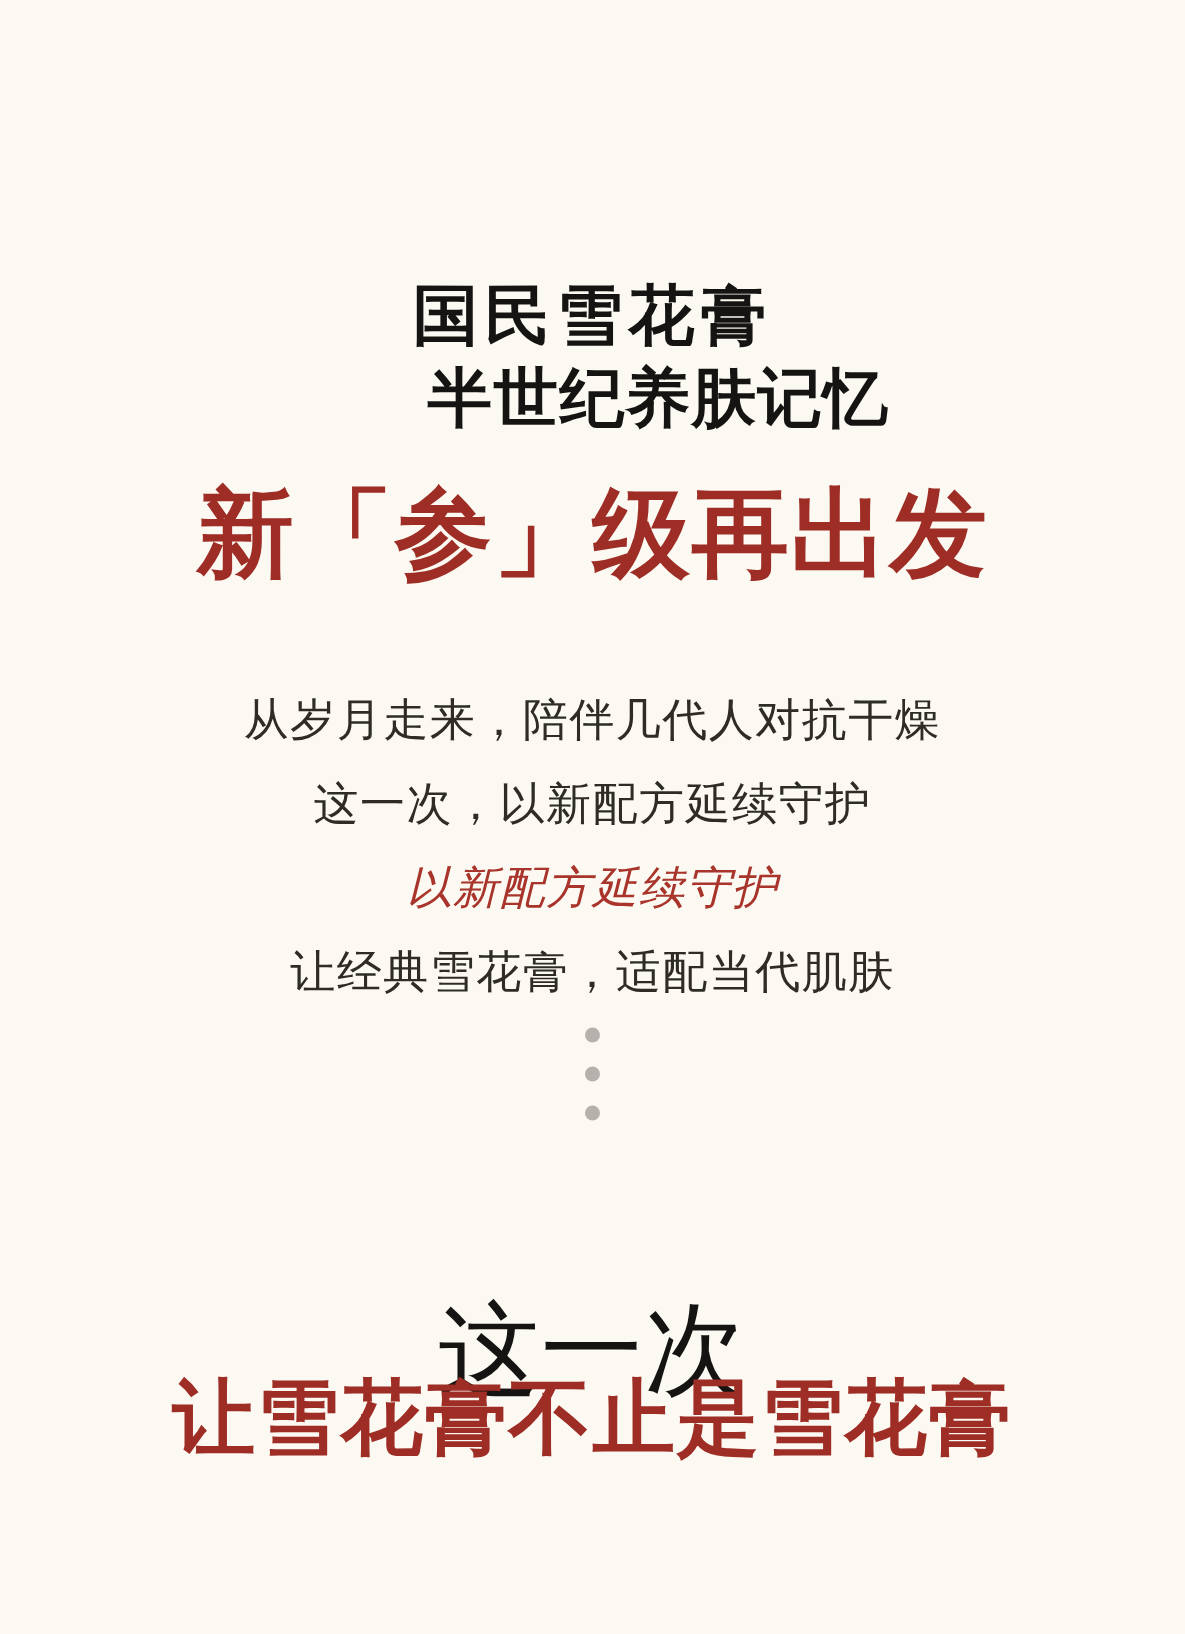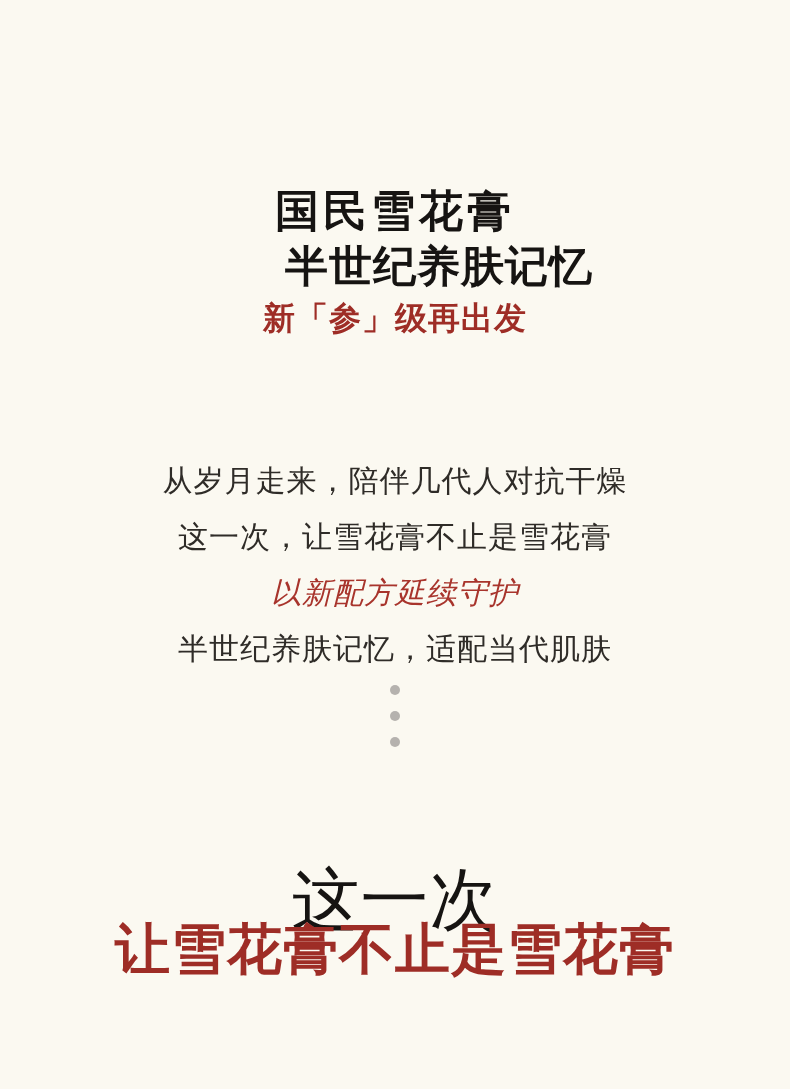--- a/index.html
+++ b/index.html
@@ -8,38 +8,38 @@
     height: 1089px;
     position: relative;
     background: #fbf9f1;
     overflow: hidden;
     font-family: "Liberation Sans", "DejaVu Sans", sans-serif;
   }
   .abs { position: absolute; left: 0; width: 790px; text-align: center; line-height: 1; white-space: nowrap; }
 
   .hero-line1 {
     top: 141px;
-    font-family: Liberation Sans, sans-serif;
+    font-family: Liberation Serif, serif;
     font-size: 44px;
     letter-spacing: 4px;
     color: #161412;
     margin-top: 48px;
   }
   .hero-line2 {
     top: 216px;
     font-family: "Liberation Serif", "DejaVu Serif", serif;
     font-size: 43px;
     letter-spacing: 1px;
     color: #161412;
     margin-left: 44px;
   }
   .hero-line3 {
     top: 281px;
     font-family: "Liberation Serif", "DejaVu Serif", serif;
-    font-size: 32px;
+    font-size: 65px;
     font-weight: 700;
     letter-spacing: 1px;
     color: #9e2d26;
   }
 
   .body-line { font-size: 30px; letter-spacing: 1px; color: #2f2c28; }
   .body-line1 { top: 436px; text-align: center; }
   .body-line2 { top: 492px; }
   .body-line3 { top: 548px; color: #a8342c; font-style: italic; }
   .body-line4 { top: 604px; }
@@ -64,40 +64,40 @@
   .closing-line1 {
     top: 810px;
     font-family: "Liberation Serif", "DejaVu Serif", serif;
     font-size: 68px;
     font-weight: 500;
     letter-spacing: 1px;
     color: #161412;
   }
   .closing-line2 {
     top: 876px;
-    font-family: Liberation Sans, sans-serif;
+    font-family: Liberation Mono, monospace;
     font-size: 55px;
     font-weight: 700;
     letter-spacing: 1px;
     color: #9e2d26;
   }
 </style>
 </head>
 <body>
 
 <main>
 
   <h1 class="abs hero-line1">国民雪花膏</h1>
   <h1 class="abs hero-line2">半世纪养肤记忆</h1>
   <h1 class="abs hero-line3">新「参」级再出发</h1>
 
   <p class="abs body-line body-line1">从岁月走来，陪伴几代人对抗干燥</p>
-  <p class="abs body-line body-line2">这一次，让雪花膏不止是雪花膏</p>
+  <p class="abs body-line body-line2">这一次，以新配方延续守护</p>
   <p class="abs body-line body-line3">以新配方延续守护</p>
-  <p class="abs body-line body-line4">半世纪养肤记忆，适配当代肌肤</p>
+  <p class="abs body-line body-line4">让经典雪花膏，适配当代肌肤</p>
 
   <div class="dots">
     <span class="dot"></span>
     <span class="dot"></span>
     <span class="dot"></span>
   </div>
 
   <h2 class="abs closing-line1">这一次</h2>
   <h2 class="abs closing-line2">让雪花膏不止是雪花膏</h2>
 

